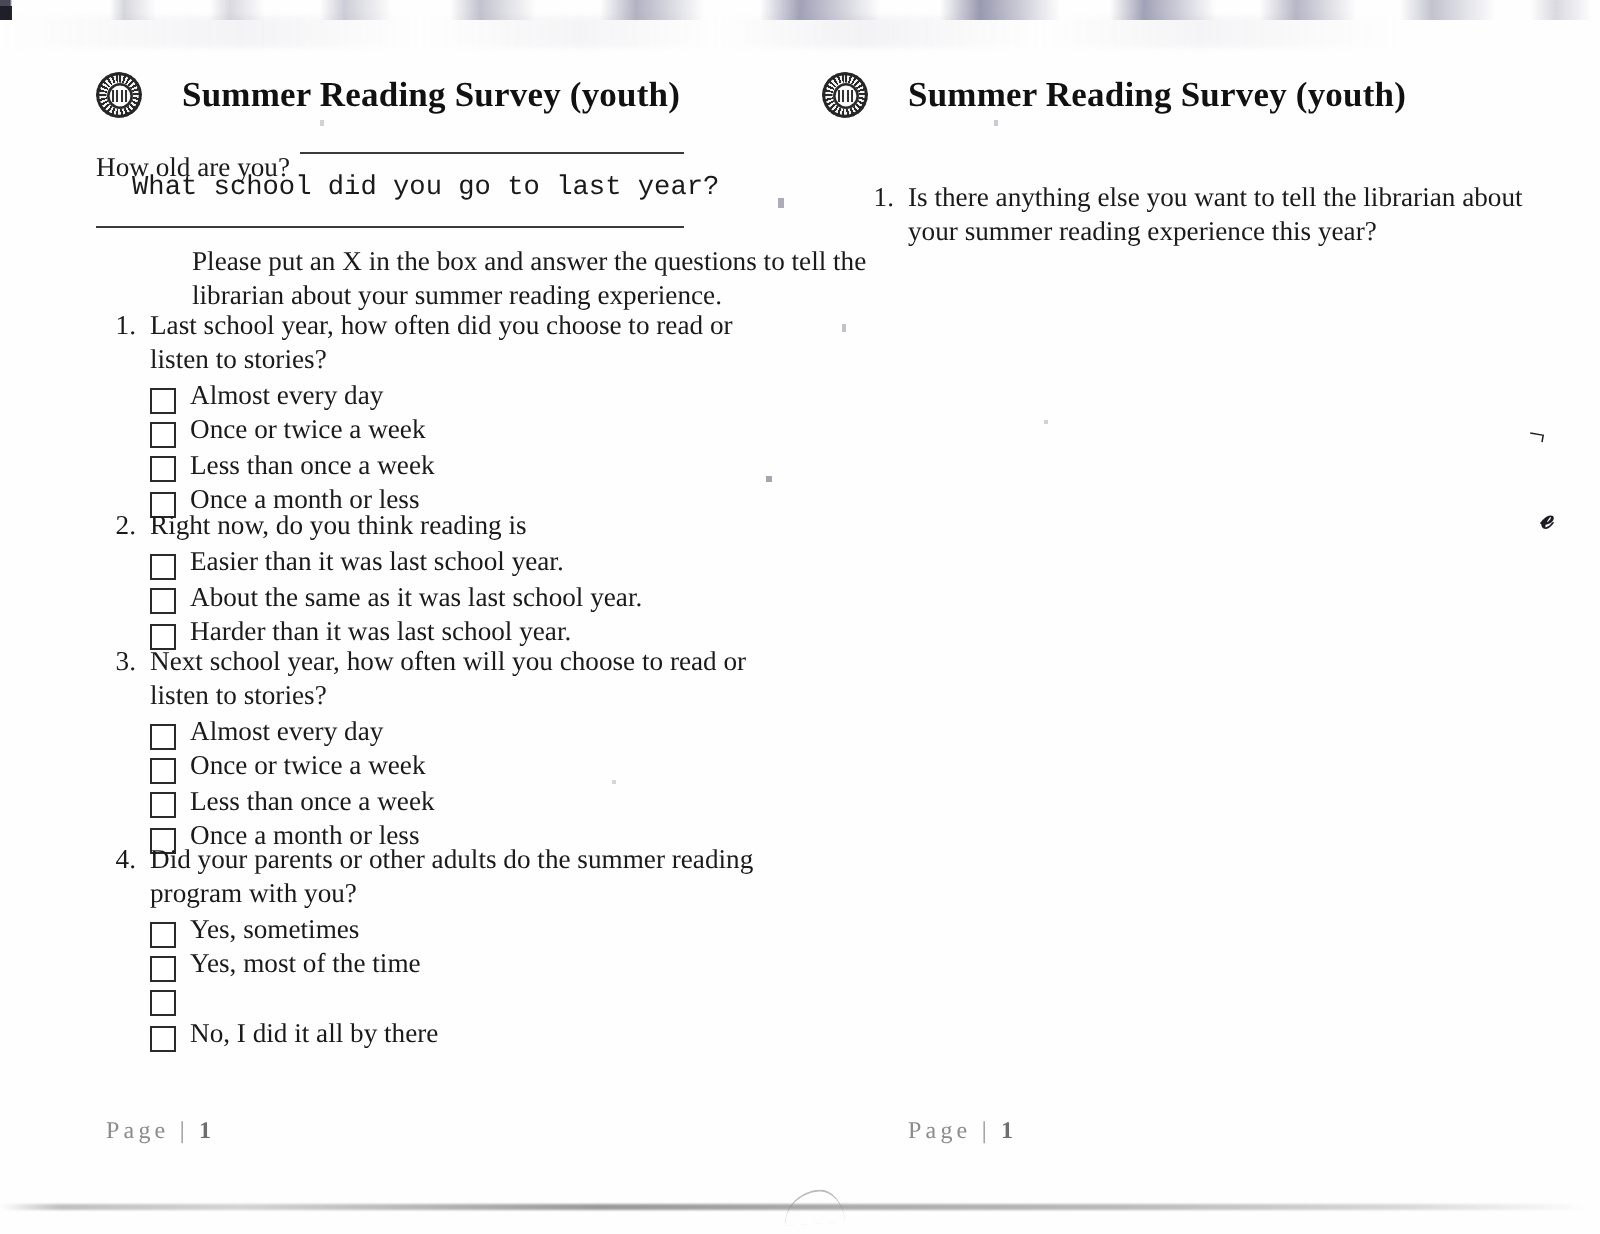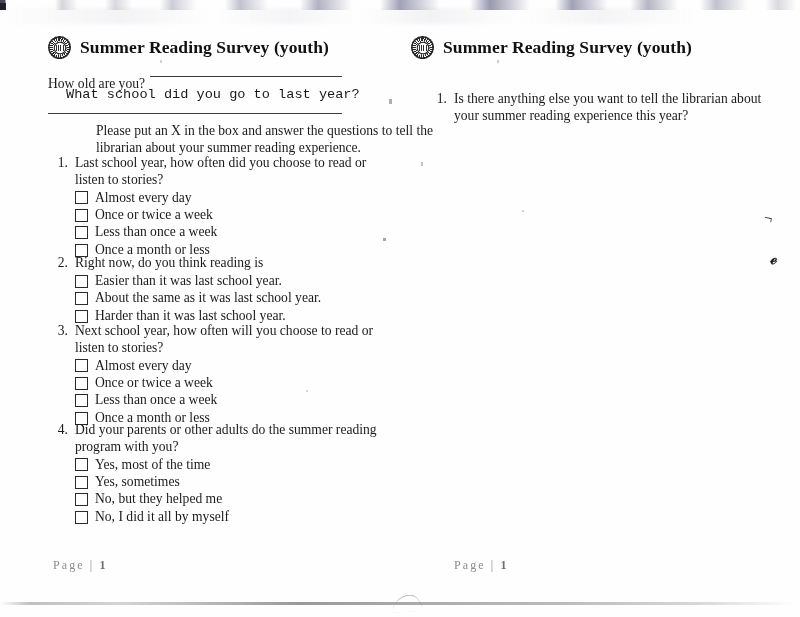--- a/index.html
+++ b/index.html
@@ -111,21 +111,21 @@
     top: 0;
     height: 617px;
   }
   .page-left  { left: 0;    width: 400px; }
   .page-right { left: 400px; width: 400px; }
 
   .head {
     position: absolute;
     display: flex;
     align-items: center;
-    gap: 9px;
+    gap: 20px;
   }
   .logo {
     width: 23px; height: 23px;
     border-radius: 50%;
     flex: none;
     position: relative;
     background:
       radial-gradient(circle at 50% 50%, #ffffff 0%, #ffffff 38%, rgba(0,0,0,0) 39%),
       repeating-conic-gradient(from 0deg at 50% 50%, #2a2a2a 0deg 7deg, #f2f2f2 7deg 14deg);
     box-shadow: inset 0 0 0 1.6px #262626;
@@ -189,21 +189,21 @@
     box-sizing: content-box;
   }
   .q-text { display: block; }
 
   .opts {
     margin-top: 1px;
     padding-left: 27px;
   }
   .opt {
     display: flex;
-    align-items: center;
+    align-items: flex-end;
     height: 17.4px;
   }
   .cbox {
     width: 11px; height: 11px;
     border: 1.2px solid #2a2a2a;
     background: #ffffff;
     flex: none;
     margin-right: 7px;
   }
   .opt-label { white-space: nowrap; }
@@ -330,33 +330,32 @@
     </div>
 
     <div class="q" style="left:48px; top:422px; width:345px;">
       <div class="q-row">
         <span class="q-num">4.</span>
         <span class="q-text">Did your parents or other adults do the summer reading program with you?</span>
       </div>
       <div class="opts">
         <div class="opt">
           <span class="cbox"></span>
+          <span class="opt-label">Yes, sometimes</span>
+        </div>
+        <div class="opt">
+          <span class="cbox"></span>
           <span class="opt-label">Yes, most of the time</span>
         </div>
         <div class="opt">
           <span class="cbox"></span>
-          <span class="opt-label">Yes, sometimes</span>
-        </div>
-        <div class="opt">
-          <span class="cbox"></span>
-          <span class="opt-label">No, but they helped me</span>
-        </div>
-        <div class="opt">
-          <span class="cbox"></span>
-          <span class="opt-label">No, I did it all by myself</span>
+        </div>
+        <div class="opt">
+          <span class="cbox"></span>
+          <span class="opt-label">No, I did it all by there</span>
         </div>
       </div>
     </div>
 
     <div class="footer" style="left:53px; top:558px;">
       <span>Page</span>
       <span>|</span>
       <b>1</b>
     </div>
   </div>

